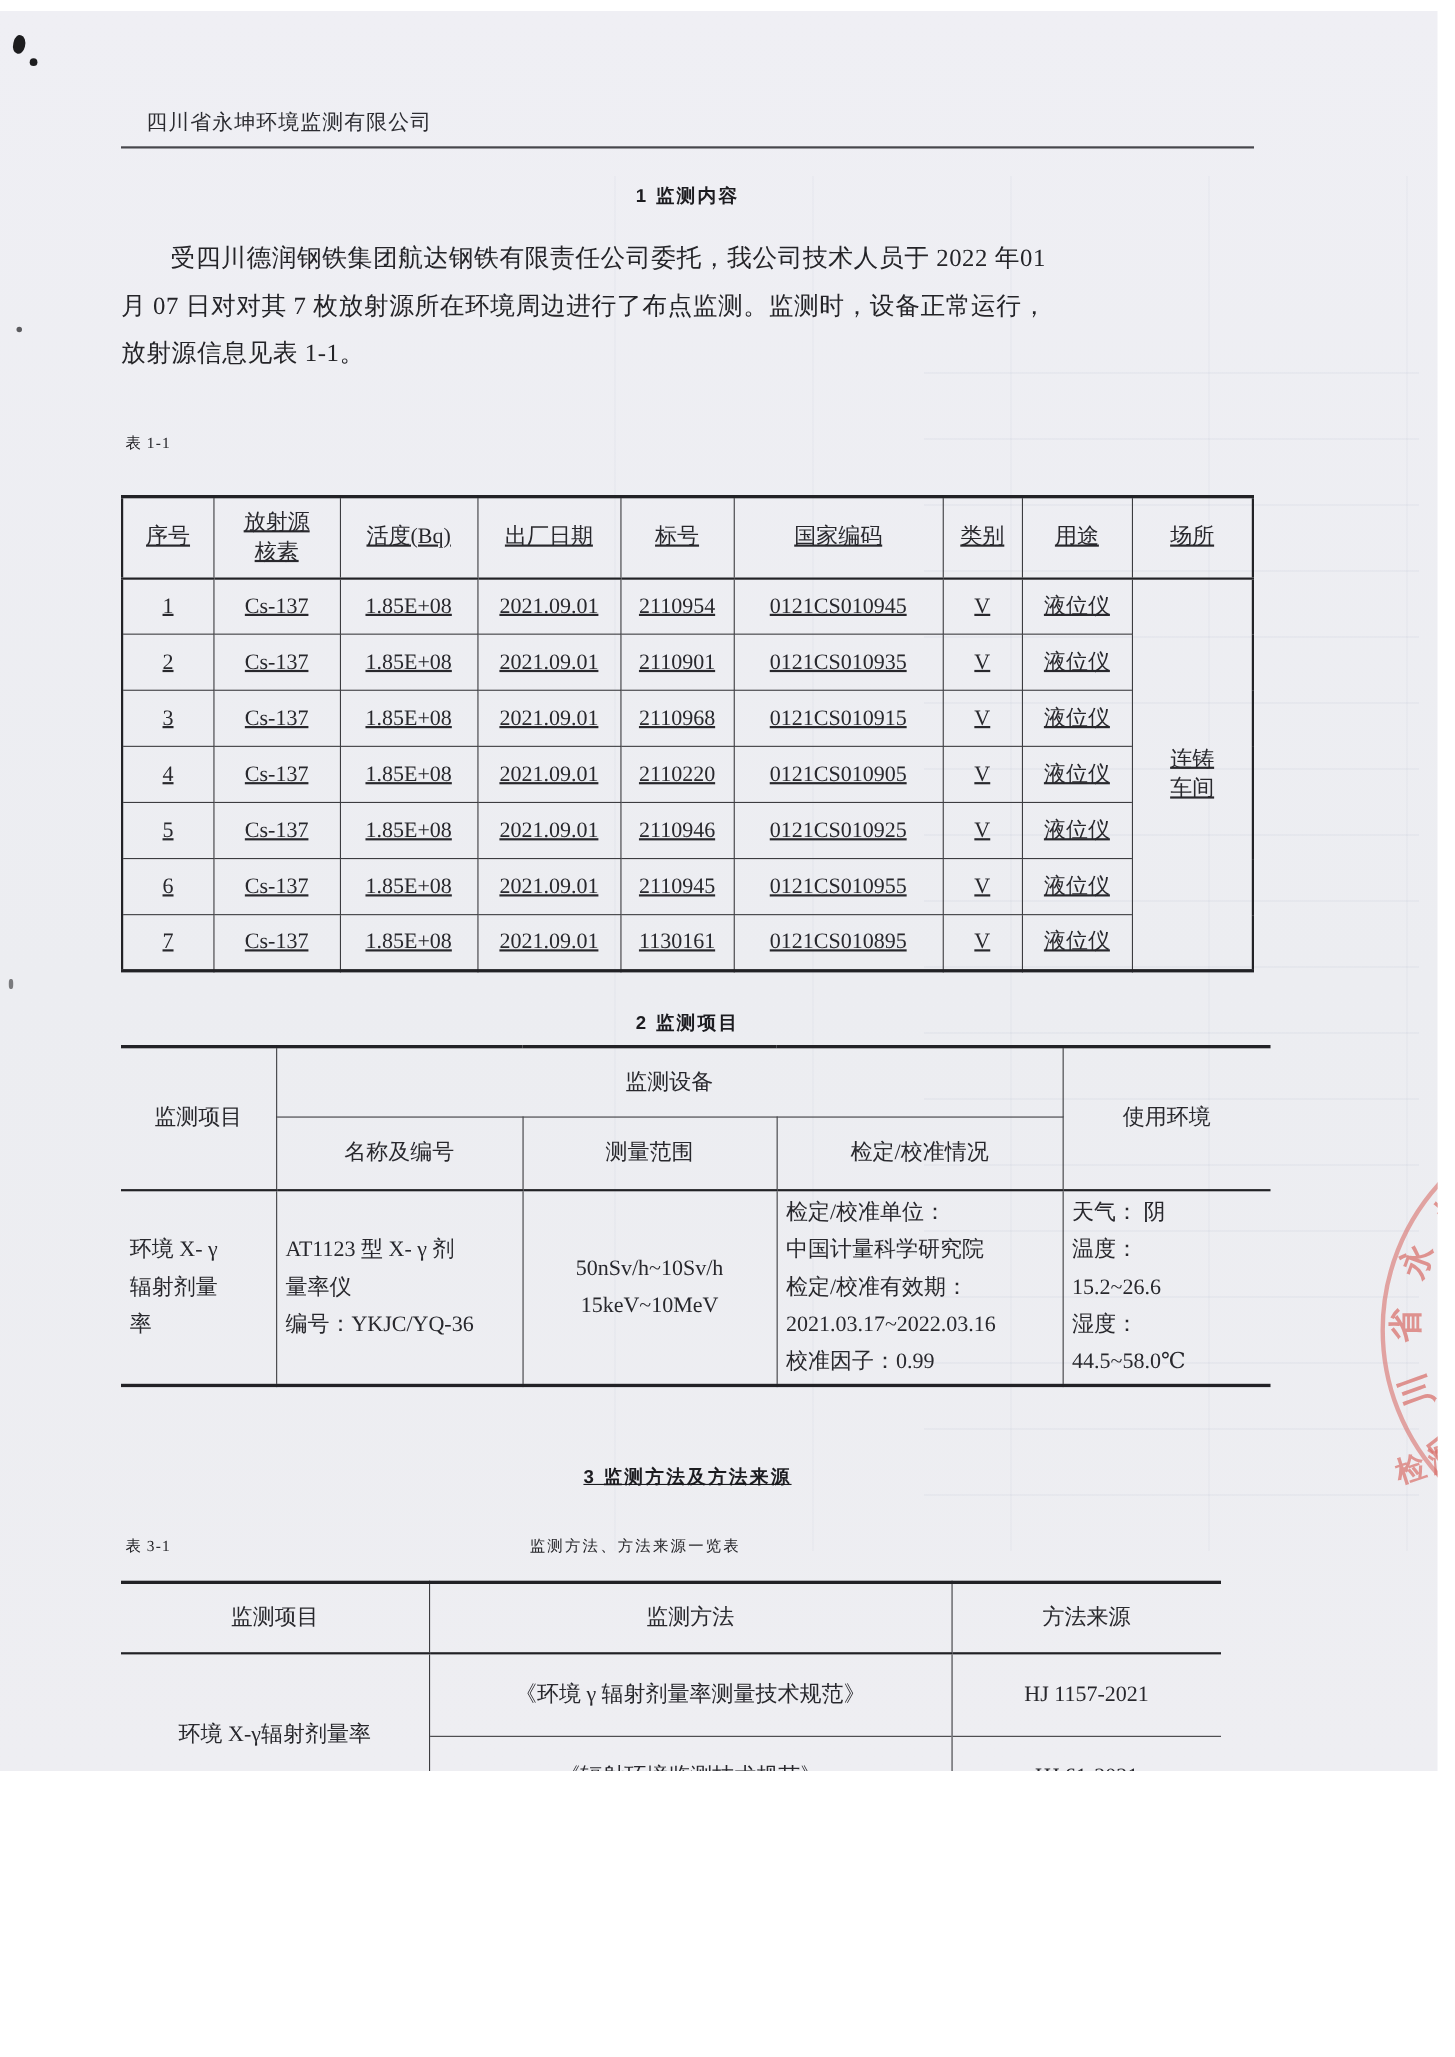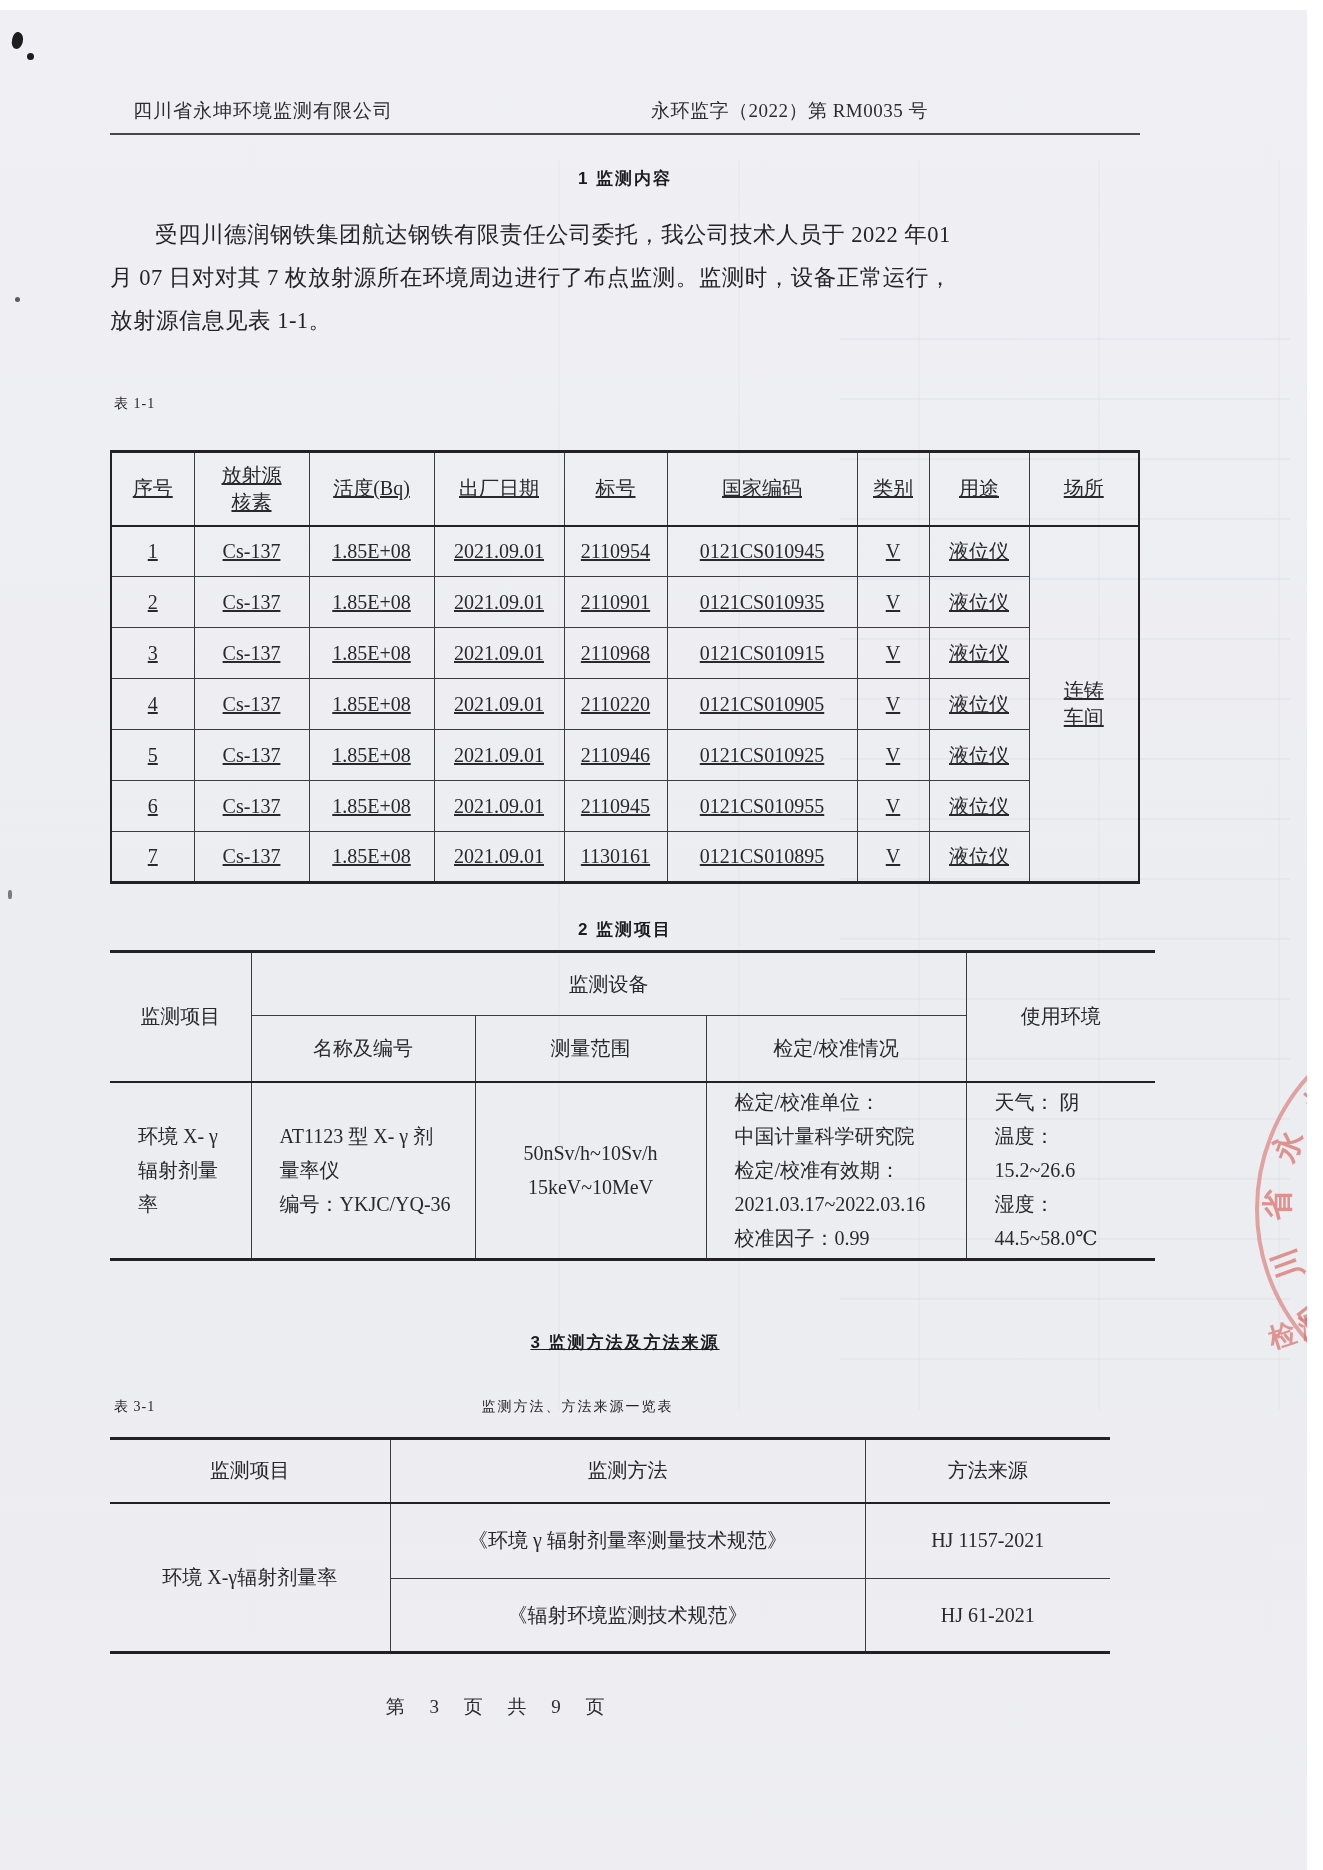--- a/index.html
+++ b/index.html
@@ -3,21 +3,21 @@
 <meta charset="utf-8">
 <style>
   html,body{margin:0;padding:0;}
   body{
     width:1323px;height:1870px;position:relative;overflow:hidden;
     background:#ffffff;
     font-family:"Liberation Serif","DejaVu Serif",serif;
     color:#26262b;
   }
   .page{
-    position:absolute;left:0;top:10px;width:1307px;height:1860px;
+    position:absolute;left:0;top:10px;width:1307px;height:1600px;
     background:linear-gradient(180deg,#efeff4 0%,#ecedf1 55%,#eeeef2 100%);
     overflow:hidden;
   }
   .edge-top{position:absolute;left:0;top:0;width:1323px;height:10px;background:#fff;}
   .edge-right{position:absolute;right:0;top:0;width:16px;height:1870px;background:#fff;z-index:6;}
 
   
   .ghost{position:absolute;pointer-events:none;}
   .ghost-rows{
     left:840px;top:270px;width:450px;height:1100px;
@@ -88,21 +88,21 @@
   .tblo th,.tblo td{border-left:1.4px solid #3c3c40;border-right:1.4px solid #3c3c40;}
   .tblo th:first-child,.tblo td:first-child{border-left:none;}
   .tblo th:last-child,.tblo td:last-child{border-right:none;}
 
   .tbl2{margin-top:0;width:1045px;}
   .tbl2 tr.hr1{height:64px;}
   .tbl2 tr.hr2{height:66px;}
   .tbl2 tr.bodyrow{height:178px;}
   .tbl2 th.group{border-bottom:1.4px solid #3c3c40;}
   .tbl2 tr.bodyrow td{border-top:2.5px solid #222226;}
-  .tbl2 td.al,.tbl2 th.al{text-align:left;padding-left:28px;padding-right:6px;}
+  .tbl2 td.al,.tbl2 th.al{text-align:left;padding-left:8px;padding-right:6px;}
   .tbl2 tr.bodyrow td{line-height:34px;}
 
   .tbl3{margin-top:14px;width:1000px;}
   .tbl3 tr.head{height:64px;}
   .tbl3 tr.r1{height:76px;}
   .tbl3 tr.r2{height:74px;}
   .tbl3 tr.r1 td{border-top:2.5px solid #222226;}
   .tbl3 tr.r2 td{border-top:1.4px solid #3c3c40;}
 
   .footer{
@@ -139,21 +139,20 @@
 <div class="edge-top"></div>
 
 <div class="page">
   <div class="ghost ghost-rows"></div>
   <div class="ghost ghost-cols"></div>
 
   <div class="content">
 
     <div class="header-bar">
       <span class="header-company">四川省永坤环境监测有限公司</span>
-      <span class="header-docno">永环监字（2022）第 RM0035 号</span>
     </div>
 
     <h1 class="sec-heading h1">1 监测内容</h1>
 
     <p class="para">受四川德润钢铁集团航达钢铁有限责任公司委托，我公司技术人员于 2022 年01
 月 07 日对对其 7 枚放射源所在环境周边进行了布点监测。监测时，设备正常运行，
 放射源信息见表 1-1。</p>
 
     <div class="caption cap1">
       <span class="cap-label">表 1-1</span>

